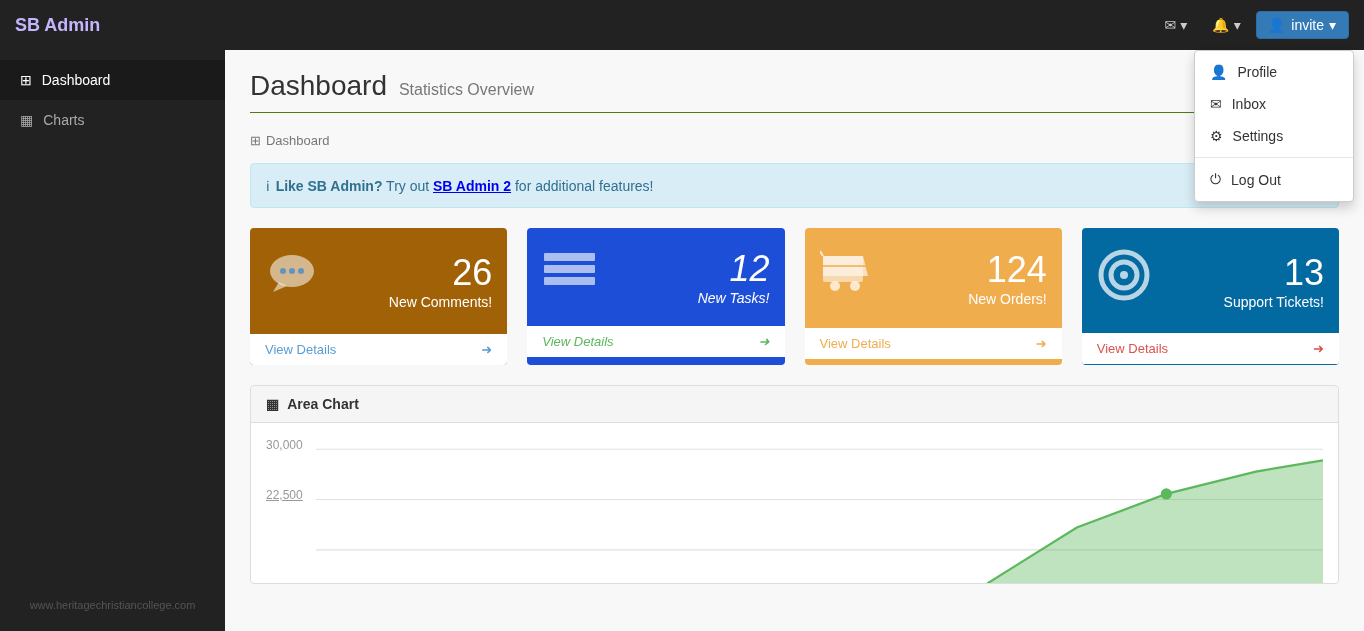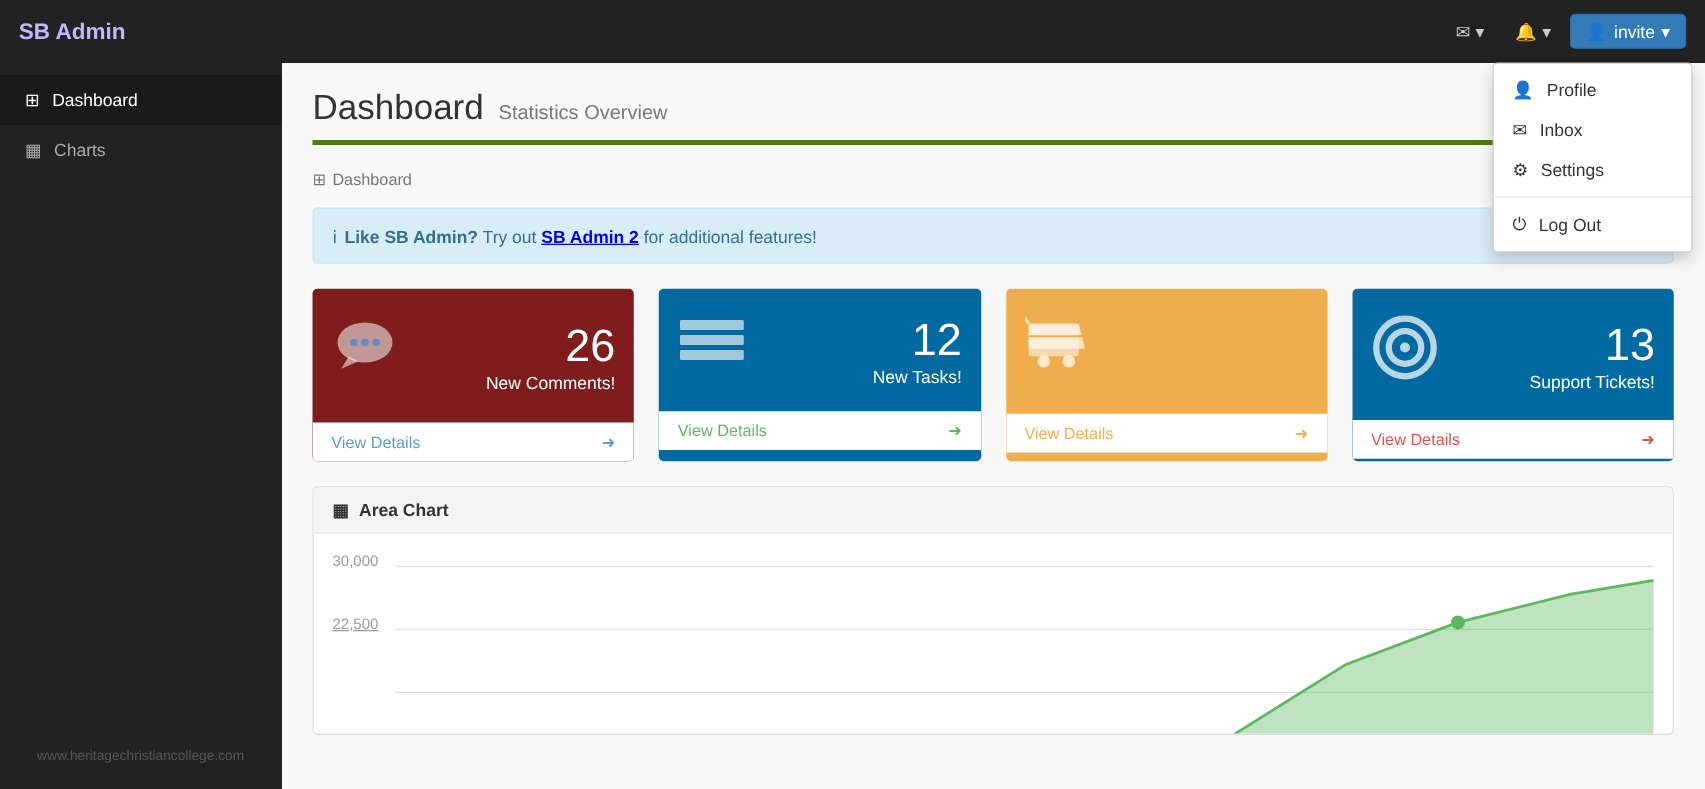--- a/index.html
+++ b/index.html
@@ -86,21 +86,21 @@
     
     .main-content {
       margin-left: 225px;
       margin-top: 50px;
       padding: 20px 25px;
       background: #f8f8f8;
       min-height: calc(100vh - 50px);
     }
     .page-header {
       margin-bottom: 15px;
-      border-bottom: 4px solid #4d7c0f;
+      border-bottom: 1px solid #4d7c0f;
       padding-bottom: 10px;
     }
     .page-header h1 {
       font-size: 28px;
       font-weight: 300;
       color: #333;
       display: inline;
     }
     .page-header small {
       font-size: 16px;
@@ -167,23 +167,23 @@
       background: rgba(0,0,0,0.15);
       padding: 8px 15px;
       display: flex;
       align-items: center;
       justify-content: space-between;
     }
     .stat-card-bottom a {
       text-decoration: none;
       font-size: 13px;
     }
-    .blue { background: #7f1d1d; }
+    .blue { background: #a16207; }
     .blue .stat-card-bottom a { color: #5b9bd5; background: #fff; width: 100%; display: flex; align-items: center; justify-content: space-between; }
-    .green { background: #0369a1; }
+    .green { background: #1d4ed8; font-style: italic; }
     .green .stat-card-bottom a { color: #5cb85c; background: #fff; width: 100%; display: flex; align-items: center; justify-content: space-between; }
     .yellow { background: #f0ad4e; }
     .yellow .stat-card-bottom a { color: #f0ad4e; background: #fff; width: 100%; display: flex; align-items: center; justify-content: space-between; }
     .red { background: #0369a1; }
     .red .stat-card-bottom a { color: #d9534f; background: #fff; width: 100%; display: flex; align-items: center; justify-content: space-between; }
 
     .stat-card-bottom {
       background: #fff;
       padding: 8px 15px;
     }
@@ -384,20 +384,24 @@
         <div class="stat-card-icon">
           <svg width="55" height="50" viewBox="0 0 55 50" fill="none">
             <rect x="3" y="8" width="40" height="26" rx="2" fill="rgba(255,255,255,0.6)"></rect>
             <polygon points="3,8 43,8 48,28 3,28" fill="rgba(255,255,255,0.7)"></polygon>
             <line x1="3" y1="18" x2="46" y2="18" stroke="#f0ad4e" stroke-width="1.5"></line>
             <circle cx="15" cy="38" r="5" fill="rgba(255,255,255,0.8)"></circle>
             <circle cx="35" cy="38" r="5" fill="rgba(255,255,255,0.8)"></circle>
             <line x1="3" y1="8" x2="0" y2="3" stroke="rgba(255,255,255,0.8)" stroke-width="2"></line>
           </svg>
         </div>
+        <div class="stat-card-numbers">
+          <div class="count">124</div>
+          <div class="label">New Orders!</div>
+        </div>
       </div>
       <div class="stat-card-bottom">
         <a href="#">
           <span>View Details</span>
           <span>➜</span>
         </a>
       </div>
     </div>
 
     <div class="stat-card red">

